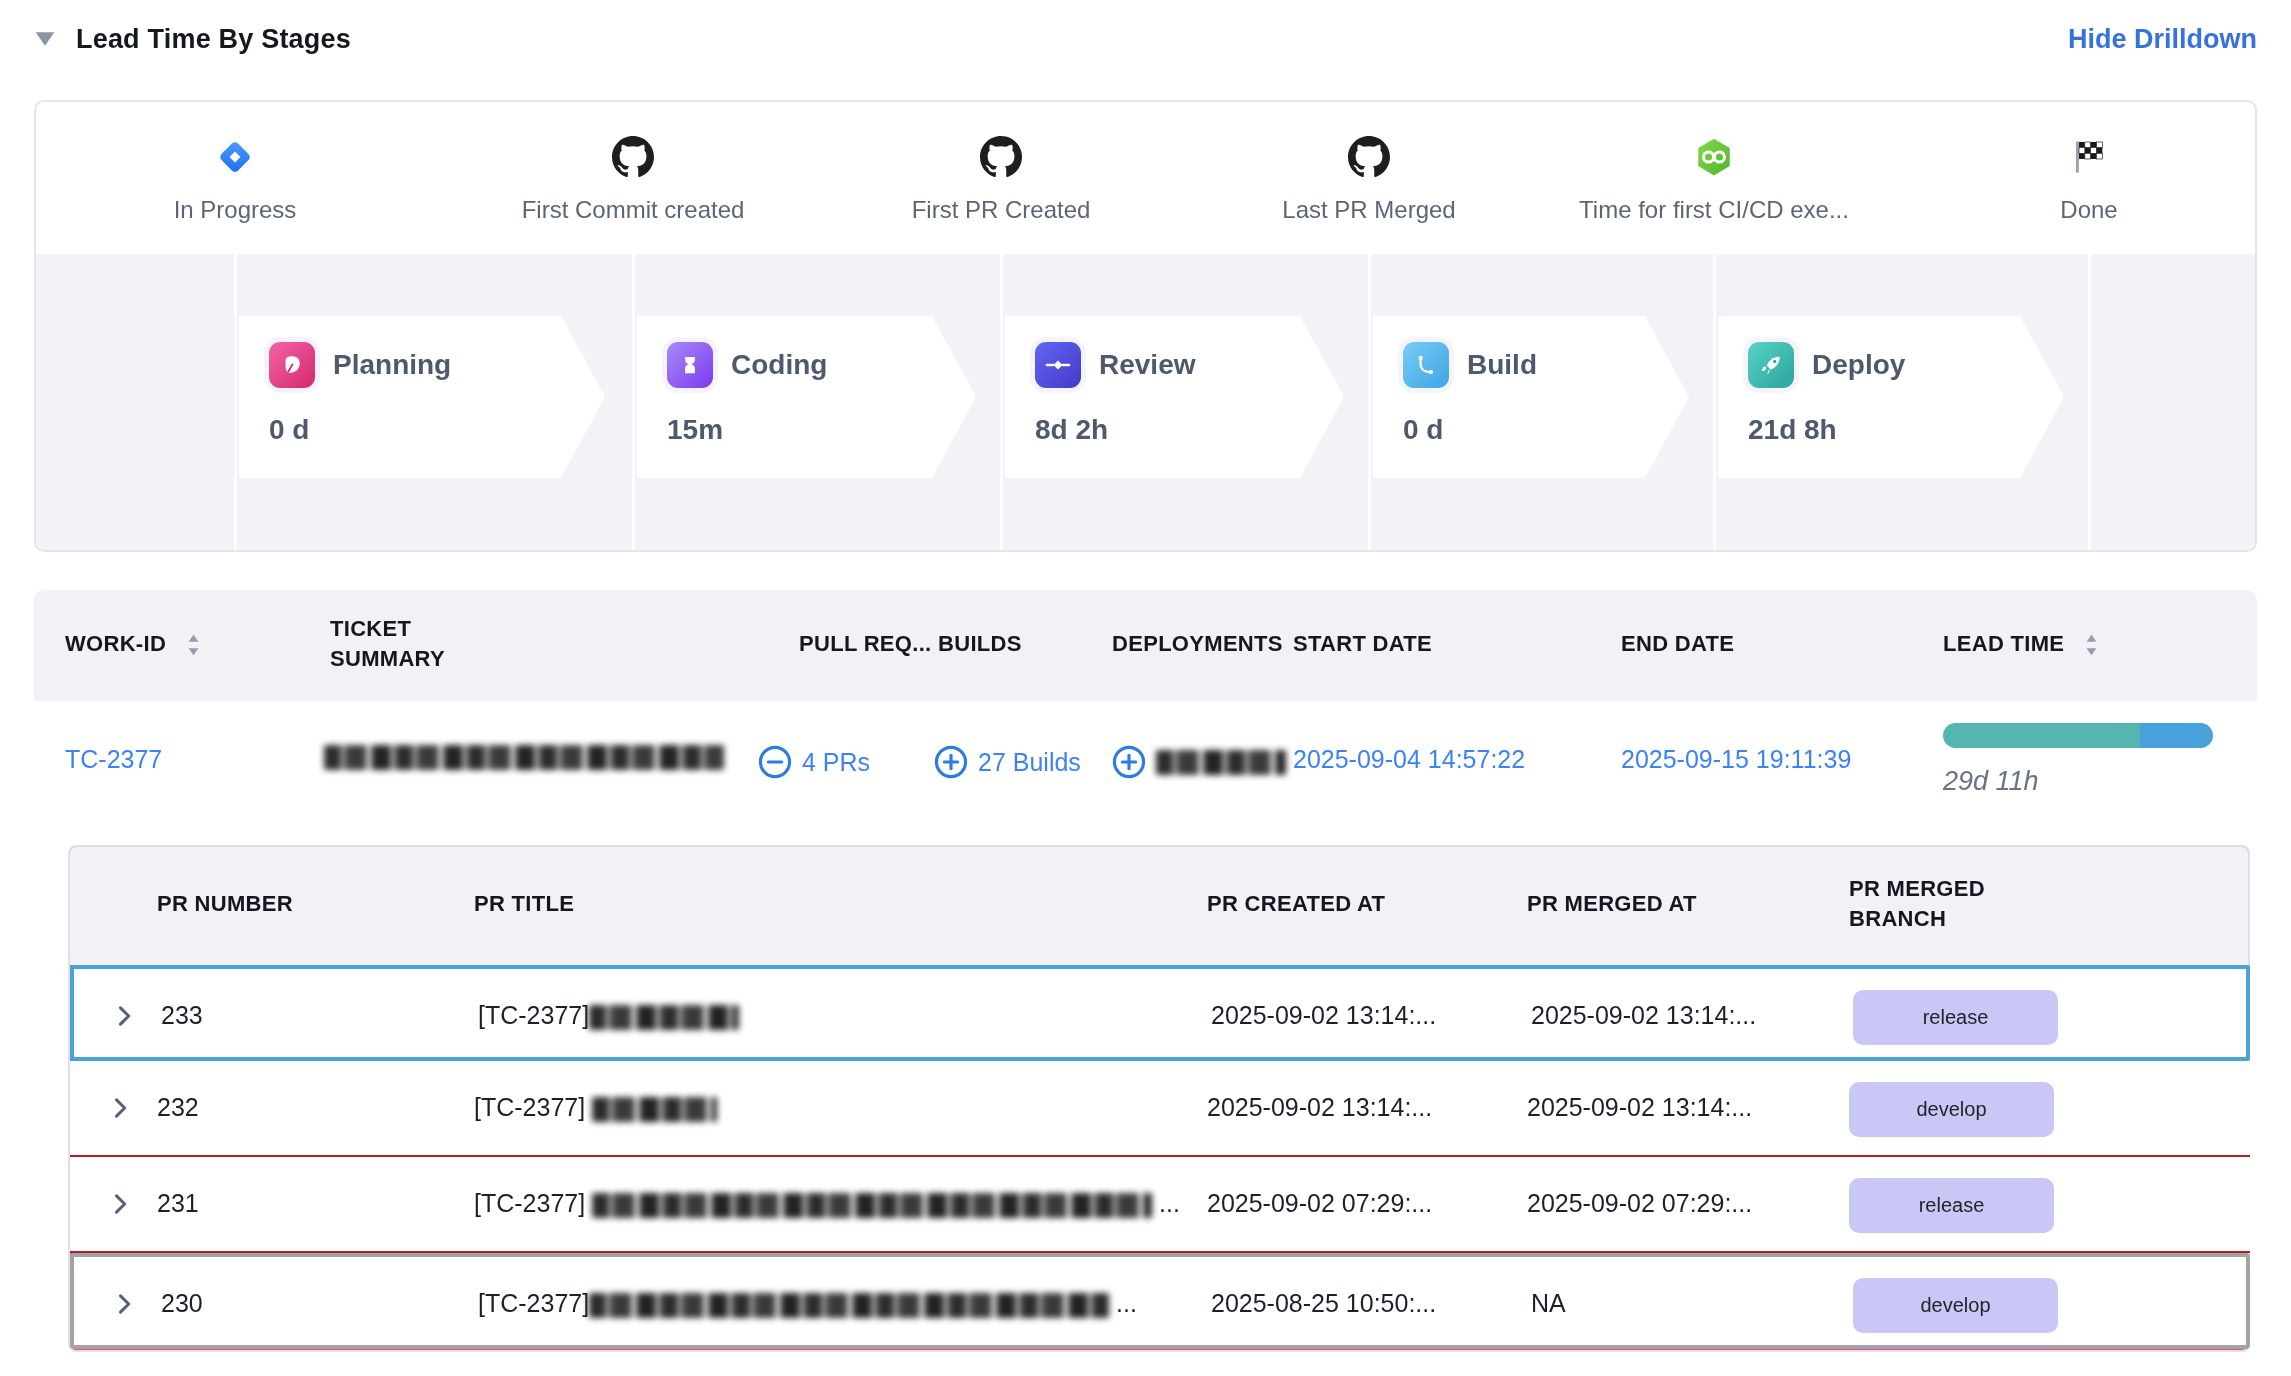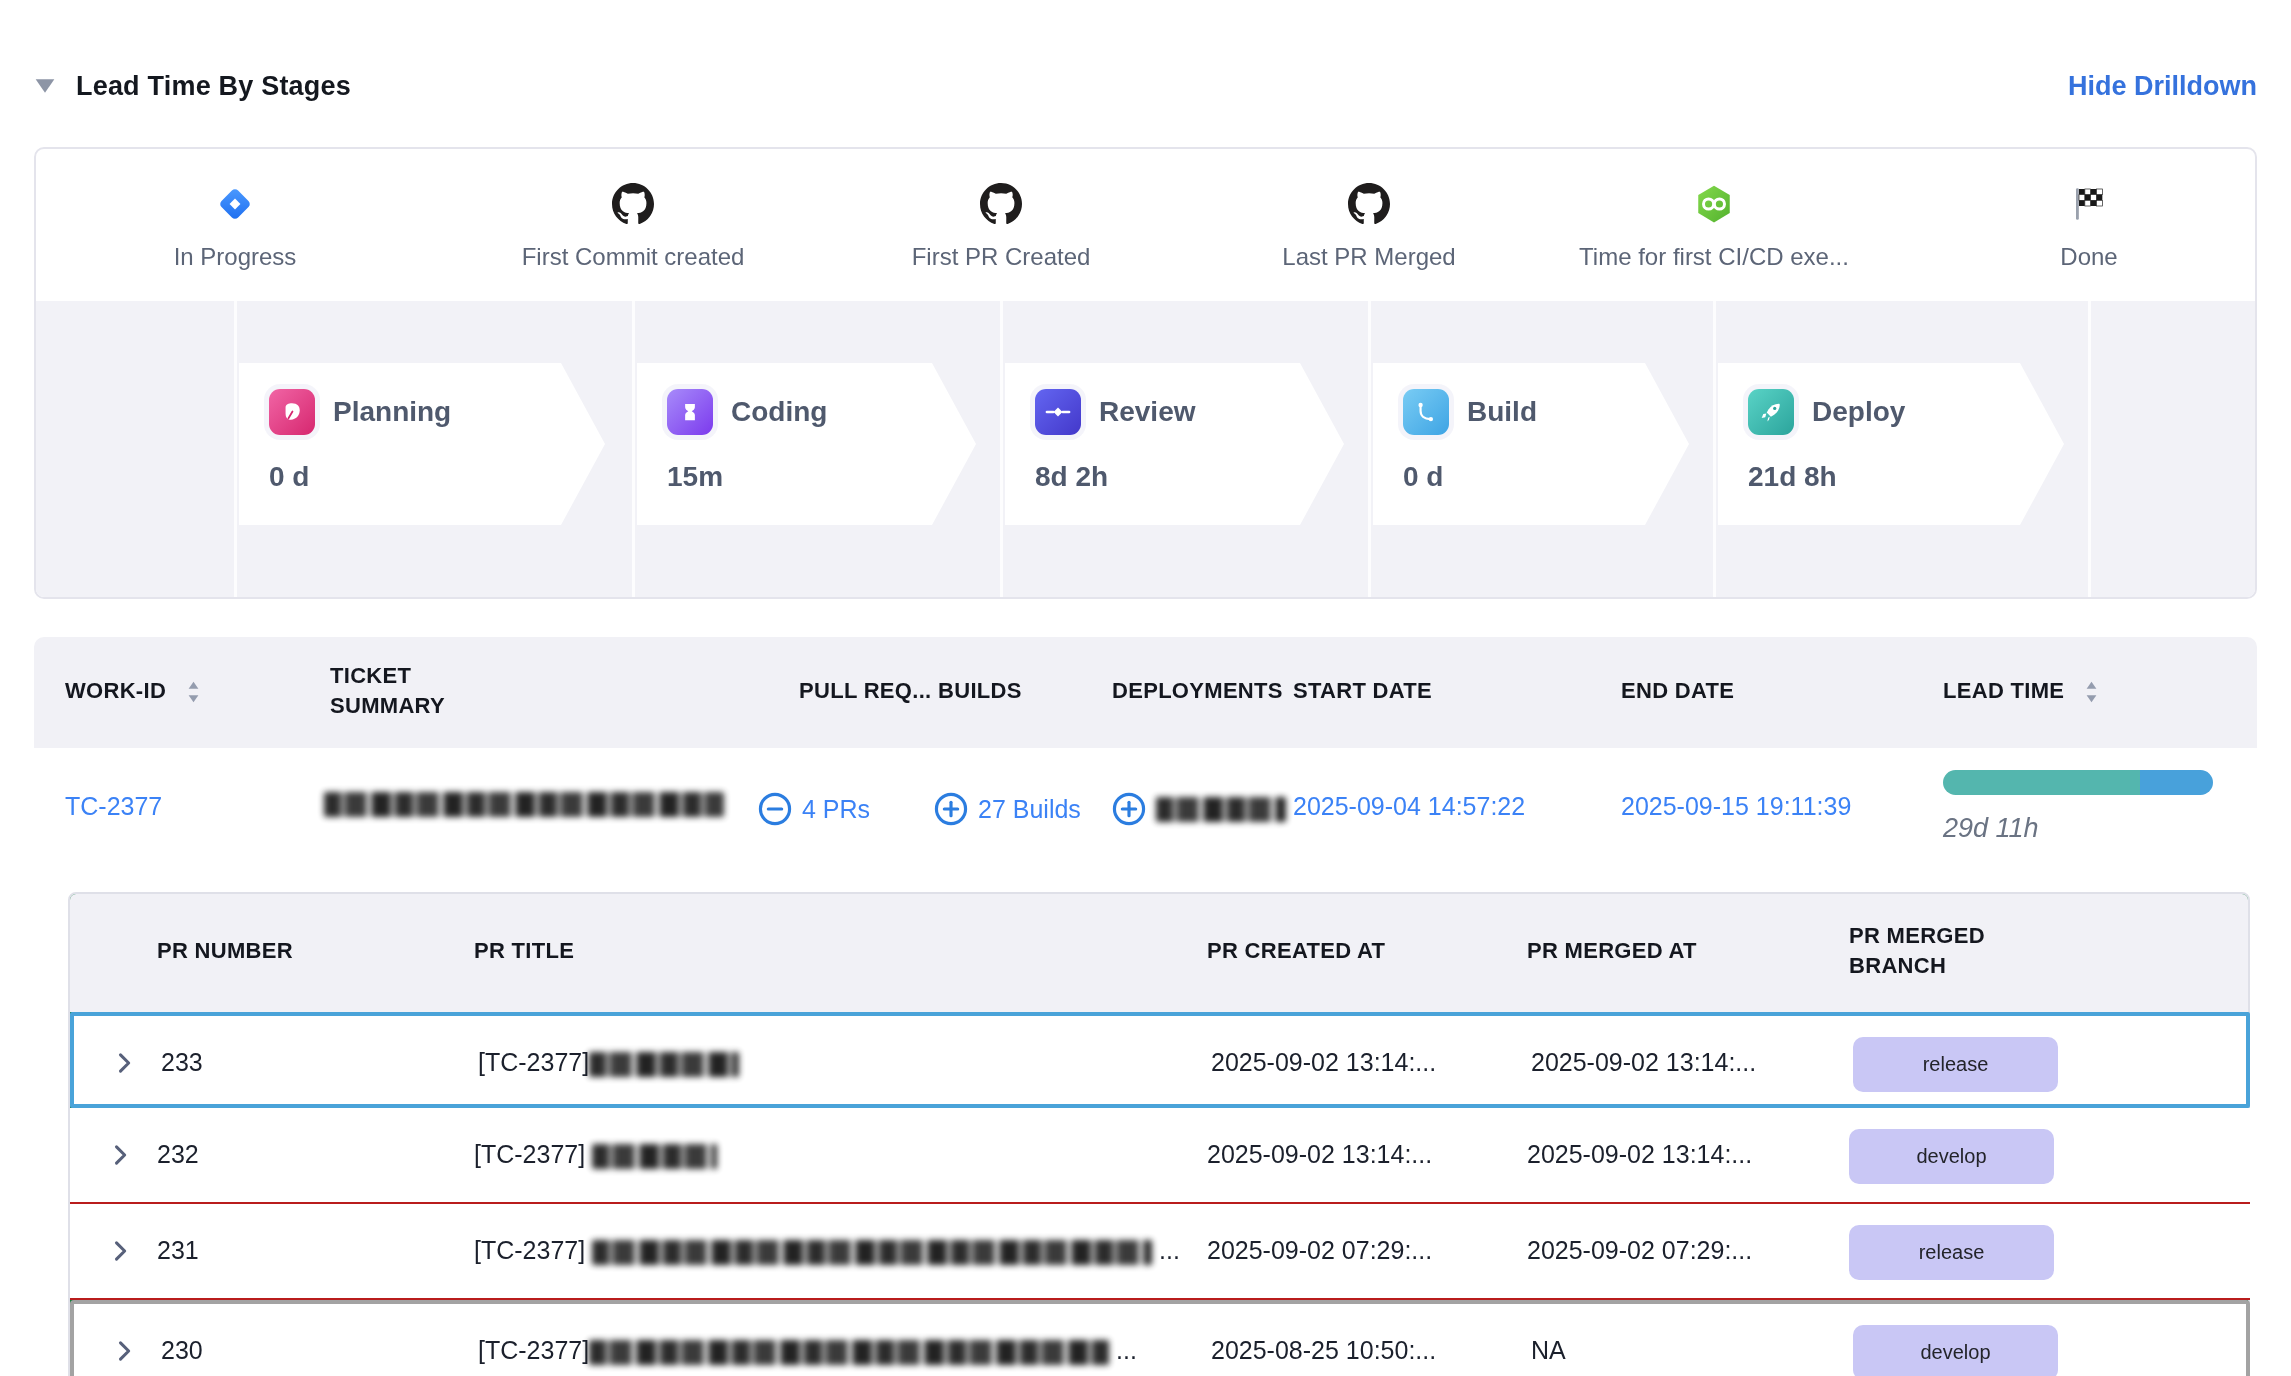--- a/index.html
+++ b/index.html
@@ -1,18 +1,18 @@
 <!DOCTYPE html>
 <html><head>
 <meta charset="utf-8">
 <style>
   * { margin:0; padding:0; box-sizing:border-box; }
   html,body { background:#fff; }
   body { width:2291px; height:1376px; font-family:"Liberation Sans", sans-serif; color:#1b202c; position:relative; overflow:hidden; }
-  .page { position:relative; width:2291px; height:1164px;margin-top:47px; }
+  .page { position:relative; width:2291px; height:1164px; }
 
   
   .top-header { position:absolute; left:34px; top:14px; width:2223px; height:50px; display:flex; align-items:center; }
   .collapse-btn { width:26px; height:20px; margin-right:16px; display:flex; align-items:center; cursor:pointer; }
   .page-title { font-size:27px; font-weight:bold; color:#14181f; letter-spacing:.2px; }
   .hide-drilldown { margin-left:auto; font-size:27px; font-weight:bold; color:#3572dd; cursor:pointer; text-decoration:none; }
 
   
   .stages-panel { position:absolute; left:34px; top:100px; width:2223px; height:452px; background:#fff; border:2px solid #e4e4ec; border-radius:10px; overflow:hidden; }
   .milestone { position:absolute; top:30px; width:360px; margin-left:-180px; text-align:center; }
@@ -39,21 +39,21 @@
   .lt-bar .seg-a { height:100%; }
   .lt-bar .seg-b { height:100%; flex:1; }
   .lt-text { margin-top:18px; font-size:27px; color:#6a7383; }
 
   
   .rdx { display:inline-block; height:25px; border-radius:2px; vertical-align:middle; opacity:.92;
          background:repeating-linear-gradient(90deg,#1a1a1a 0 16px,#8a8a8a 16px 22px,#2a2a2a 22px 42px,#cfcfcf 42px 48px,#101010 48px 66px,#9a9a9a 66px 72px);
          filter:blur(3px); }
 
   
-  .pr-panel { position:absolute; left:68px; top:845px; width:2182px; height:507px; border:2px solid #dfe0e8; border-radius:8px; background:#15803d; }
+  .pr-panel { position:absolute; left:68px; top:845px; width:2182px; height:507px; border:2px solid #dfe0e8; border-radius:8px; background:#ec4899; }
   .pr-header { position:absolute; left:0; top:0; width:100%; height:118px; background:#f1f1f6; border-radius:6px 6px 0 0; }
   .pr-hcell { position:absolute; top:44px; font-size:22px; font-weight:bold; color:#14171f; letter-spacing:.3px; white-space:nowrap; }
   .pr-hcell.two-line { top:27px; white-space:normal; width:180px; line-height:30px; }
   .pr-row { position:absolute; left:0; width:2180px; height:96px; background:#fff; border-bottom:2px solid #b91c1c; }
   .pr-row .cell { position:absolute; top:32px; font-size:25px; color:#1b202c; white-space:nowrap; }
   .pr-row .chev-cell { top:33px; }
   .pr-row.hl-blue { border:4px solid #49a3d9; border-radius:2px; }
   .pr-row.hl-orange { border:4px solid #a3a3a3; border-radius:4px; }
   .badge { position:absolute; top:21px; width:205px; height:55px; background:#c9c7f5; border-radius:10px;
            display:flex; align-items:center; justify-content:center; font-size:20px; color:#23242a; }

